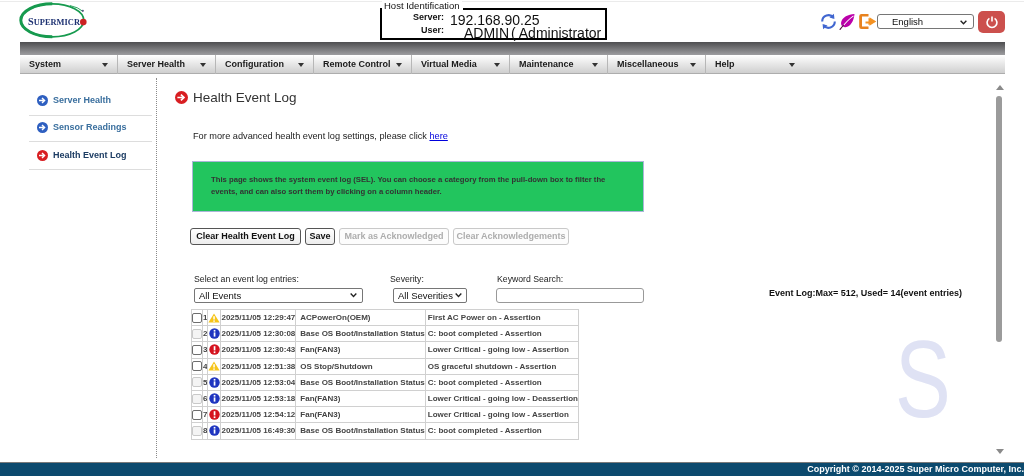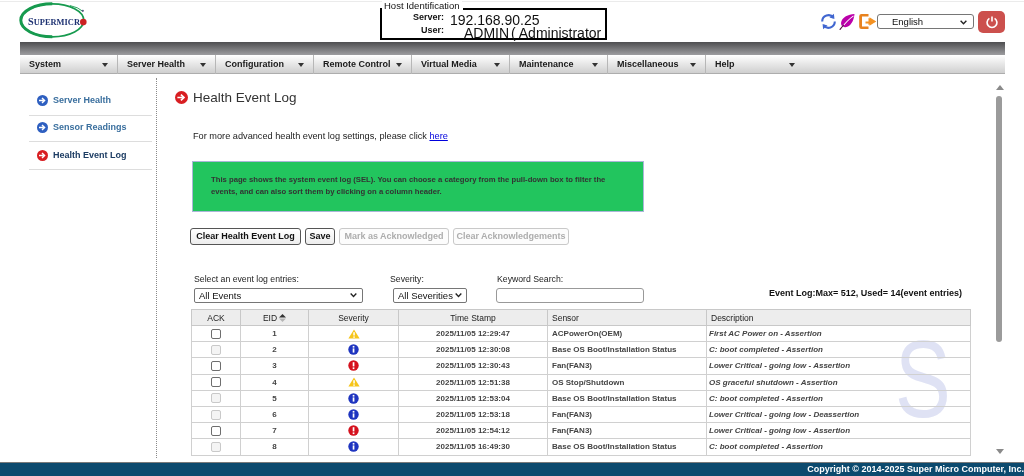--- a/index.html
+++ b/index.html
@@ -57,21 +57,21 @@
 #evlog { left:769px; top:288px; font-size:9px; font-weight:bold; color:#111; }
 
 
 #wmark { left:895px; top:324px; font-size:110px; color:#dfe2f4; line-height:110px; z-index:0; transform:scaleX(0.76); transform-origin:0 0; }
 #seltab { left:191px; top:309px; border-collapse:collapse; z-index:1; position:absolute;
   font-size:8px; font-weight:bold; color:#444; table-layout:fixed; }
 #seltab th { background:#ededed; font-weight:normal; font-size:8.5px; color:#222; border:1px solid #c8c8c8;
   height:16px; padding:0; white-space:nowrap; }
 #seltab td { border:1px solid #d0d0d0; height:16.2px; padding:0; text-align:center; white-space:nowrap; overflow:hidden; }
 #seltab td.l, #seltab th.l { text-align:left; padding-left:4px; }
-#seltab td.l2 { text-align:left; padding-left:2px;font-style:italic; }
+#seltab td.l2 { text-align:left; padding-left:2px; }
 .cb { display:inline-block; width:10px; height:10px; border:1px solid #6e6e6e; border-radius:2px;
   background:#fff; vertical-align:middle; }
 .cb.dis { border-color:#c9c9c9; background:#f4f4f4; }
 #seltab svg { vertical-align:middle; }
 
 
 #footer { left:0; top:462px; width:1024px; height:14px; background:#0c4a6e; border-top:1px solid #7a7a7a;
   text-align:right; font-size:9px; font-weight:bold; color:#fff; line-height:12px; }
 #sbthumb { left:996px; top:96px; width:6px; height:246px; background:#9b9b9b; border-radius:3px; }
 .sbarr { position:absolute; left:996px; width:0; height:0; }
@@ -193,31 +193,20 @@
   <svg class="chev" style="right:4px" width="8" height="6" viewBox="0 0 8 6">
         <path d="M0.6 0.7 L 4 4.2 L 7.4 0.7" fill="none" stroke="#222" stroke-width="1.6"></path>
       </svg>
 </div>
 <div id="kwinput" class="abs"></div>
 <div id="evlog" class="abs">Event Log:Max= 512, Used= 14(event entries)</div>
 
 <div id="wmark" class="abs">S</div>
 <table id="seltab">
   <tbody>
-        <tr>
-    <th style="width:49px">ACK</th>
-    <th style="width:68px">EID<svg width="7" height="8" viewBox="0 0 7 8" style="vertical-align:-1px;margin-left:2px">
-              <path d="M3.5 0 L 7 3.5 L 0 3.5 Z" fill="#333"></path>
-              <path d="M3.5 8 L 7 4.5 L 0 4.5 Z" fill="#b5b5b5"></path>
-            </svg></th>
-    <th style="width:90px">Severity</th>
-    <th style="width:149px">Time Stamp</th>
-    <th class="l" style="width:159px">Sensor</th>
-    <th class="l" style="width:264px">Description</th>
-  </tr>
   <tr>
           <td><span class="cb"></span></td>
           <td>1</td>
           <td><svg width="12" height="10" viewBox="0 0 12 10">
               <path d="M6 0.4 L 11.6 9.6 L 0.4 9.6 Z" fill="#f6c51a"></path>
               <rect x="5.3" y="3.2" width="1.5" height="3.3" fill="#fff"></rect>
               <rect x="5.3" y="7.4" width="1.5" height="1.4" fill="#fff"></rect>
             </svg></td>
           <td>2025/11/05 12:29:47</td>
           <td class="l">ACPowerOn(OEM)</td>

